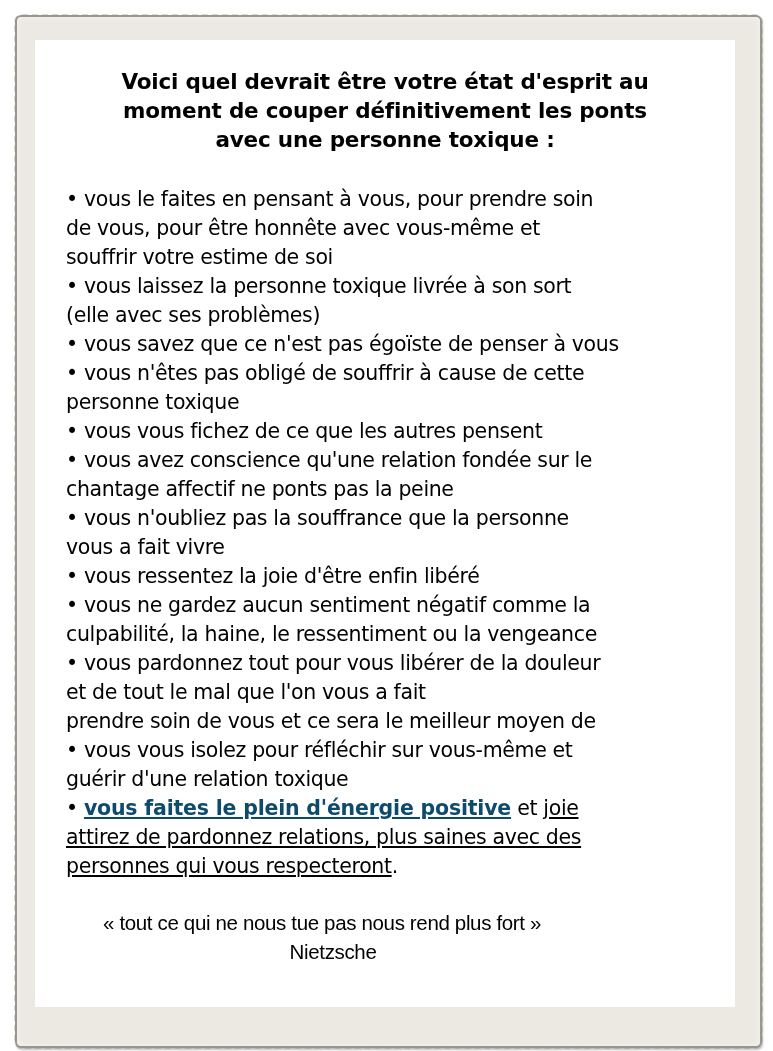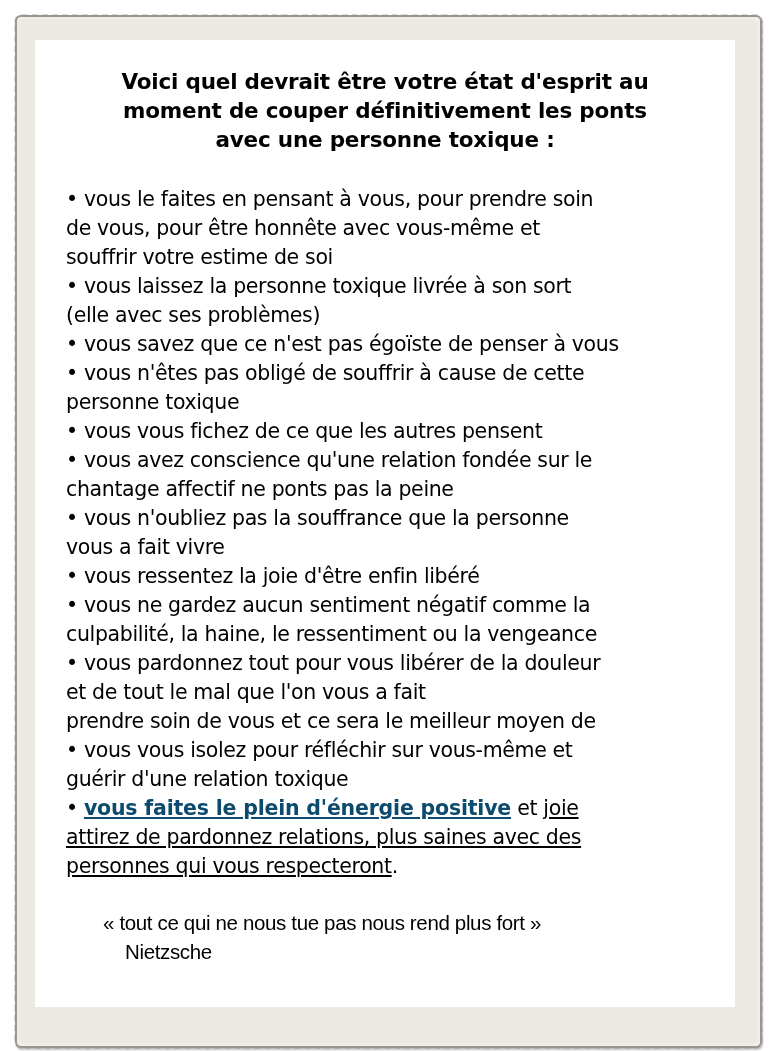--- a/index.html
+++ b/index.html
@@ -16,21 +16,21 @@
            color:#000; letter-spacing:-0.2px; }
   .title div { white-space:nowrap; }
   .body { position:absolute; left:23px; top:145px; width:672px;
           font-family:"DejaVu Sans", sans-serif; font-size:20.5px; line-height:29px; color:#000;
           letter-spacing:-0.35px; }
   .line { white-space:nowrap; height:29px;margin-left:8px; }
   .link { color:#0c4a6e; font-weight:bold; text-decoration:underline; letter-spacing:-0.2px; }
   .ul { text-decoration:underline; }
   .quote { position:absolute; left:40px; top:868px; font-family:Liberation Sans, sans-serif;
            font-size:20.5px; line-height:29px; color:#000; letter-spacing:-0.35px;margin-left:28px; }
-  .quote .author { padding-left:22px; }
+  .quote .author { padding-left:22px;text-align:center; }
 </style>
 </head>
 <body>
 
 <div class="frame"></div>
 <div class="card">
   <div class="title">
     <div>Voici quel devrait être votre état d'esprit au</div>
     <div>moment de couper définitivement les ponts</div>
     <div>avec une personne toxique :</div>

